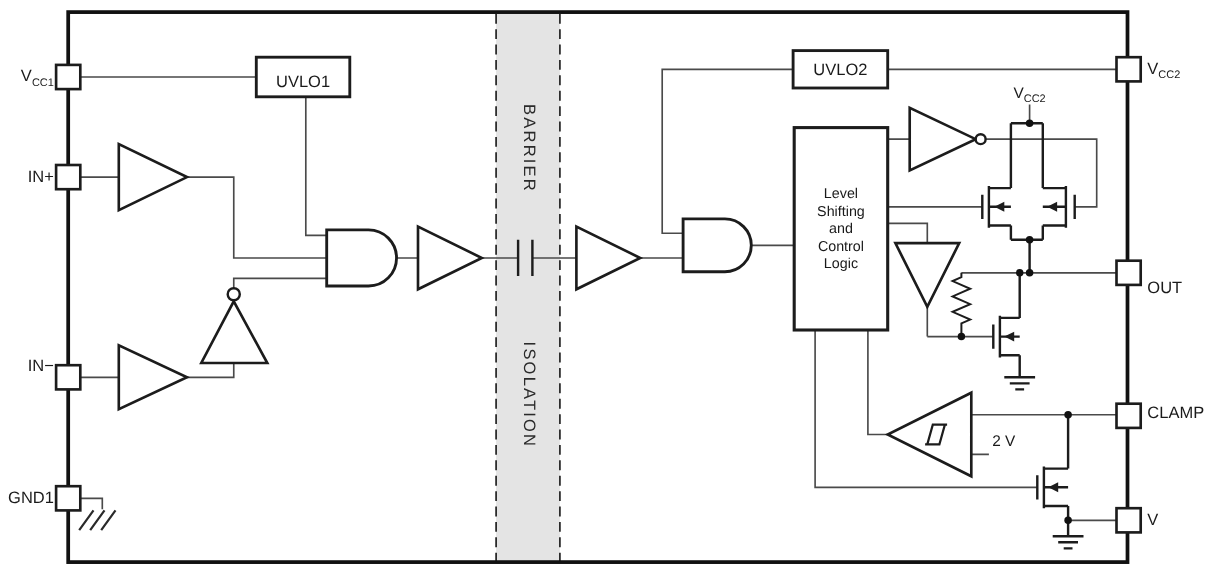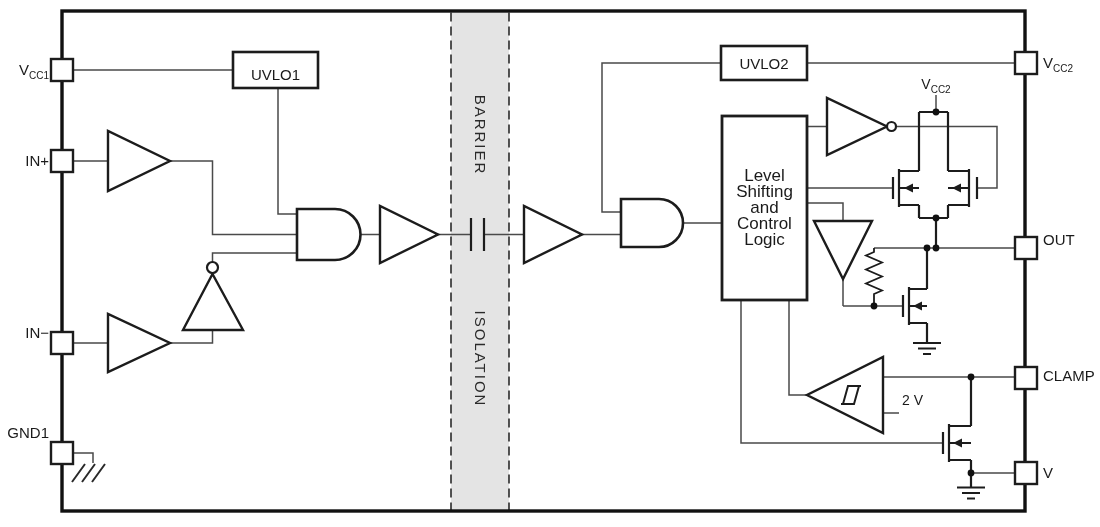--- a/index.html
+++ b/index.html
@@ -8,21 +8,21 @@
     font-family:"Liberation Sans","DejaVu Sans",sans-serif;color:#1a1a1a;padding-left:16px;
   }
   #schematic{position:absolute;left:0;top:0;}
   .lbl{position:absolute;font-size:15px;line-height:18px;white-space:nowrap;color:#1a1a1a;}
   .lbl sub{font-size:10px;}
   .pin-left{left:0;width:49px;text-align:right;}
   .pin-right{left:1043px;text-align:left;}
   .boxlbl{position:absolute;display:flex;align-items:center;justify-content:center;
     font-size:15px;color:#1a1a1a;}
   .levellbl{position:absolute;display:flex;flex-direction:column;align-items:center;
-    justify-content:center;font-size:17px;line-height:16px;color:#1a1a1a;}
+    justify-content:center;font-size:13px;line-height:16px;color:#1a1a1a;}
   .rotlbl{position:absolute;width:120px;height:18px;line-height:18px;text-align:center;
     font-size:15px;letter-spacing:2px;color:#2a2a2a;transform:rotate(90deg);}
   .taplbl{position:absolute;width:60px;text-align:center;font-size:14px;}
   .reflbl{position:absolute;font-size:14px;}
 </style>
 </head>
 <body>
 
 <div id="stage">
 
@@ -144,24 +144,24 @@
       <rect x="1015" y="52" width="22" height="22"></rect>
       <rect x="1015" y="237" width="22" height="22"></rect>
       <rect x="1015" y="367" width="22" height="22"></rect>
       <rect x="1015" y="462" width="22" height="22"></rect>
     </g>
   </svg>
 
   <div class="lbl pin-left" style="top:61px"><span>V</span><sub>CC1</sub></div>
   <div class="lbl pin-left" style="top:152px"><span>IN+</span></div>
   <div class="lbl pin-left" style="top:324px"><span>IN−</span></div>
-  <div class="lbl pin-left" style="top:424px"><span>GND1</span></div>
+  <div class="lbl pin-left" style="top:444px"><span>GND1</span></div>
 
   <div class="lbl pin-right" style="top:54px"><span>V</span><sub>CC2</sub></div>
-  <div class="lbl pin-right" style="top:231px"><span>OUT</span></div>
+  <div class="lbl pin-right" style="top:253px"><span>OUT</span></div>
   <div class="lbl pin-right" style="top:367px"><span>CLAMP</span></div>
   <div class="lbl pin-right" style="top:464px"><span>V</span></div>
 
   <div class="boxlbl" style="left:233px;top:52px;width:85px;height:44px">UVLO1</div>
   <div class="boxlbl" style="left:721px;top:46px;width:86px;height:34px">UVLO2</div>
 
   <div class="levellbl" style="left:722px;top:116px;width:85px;height:184px">
     <div>Level</div>
     <div>Shifting</div>
     <div>and</div>

